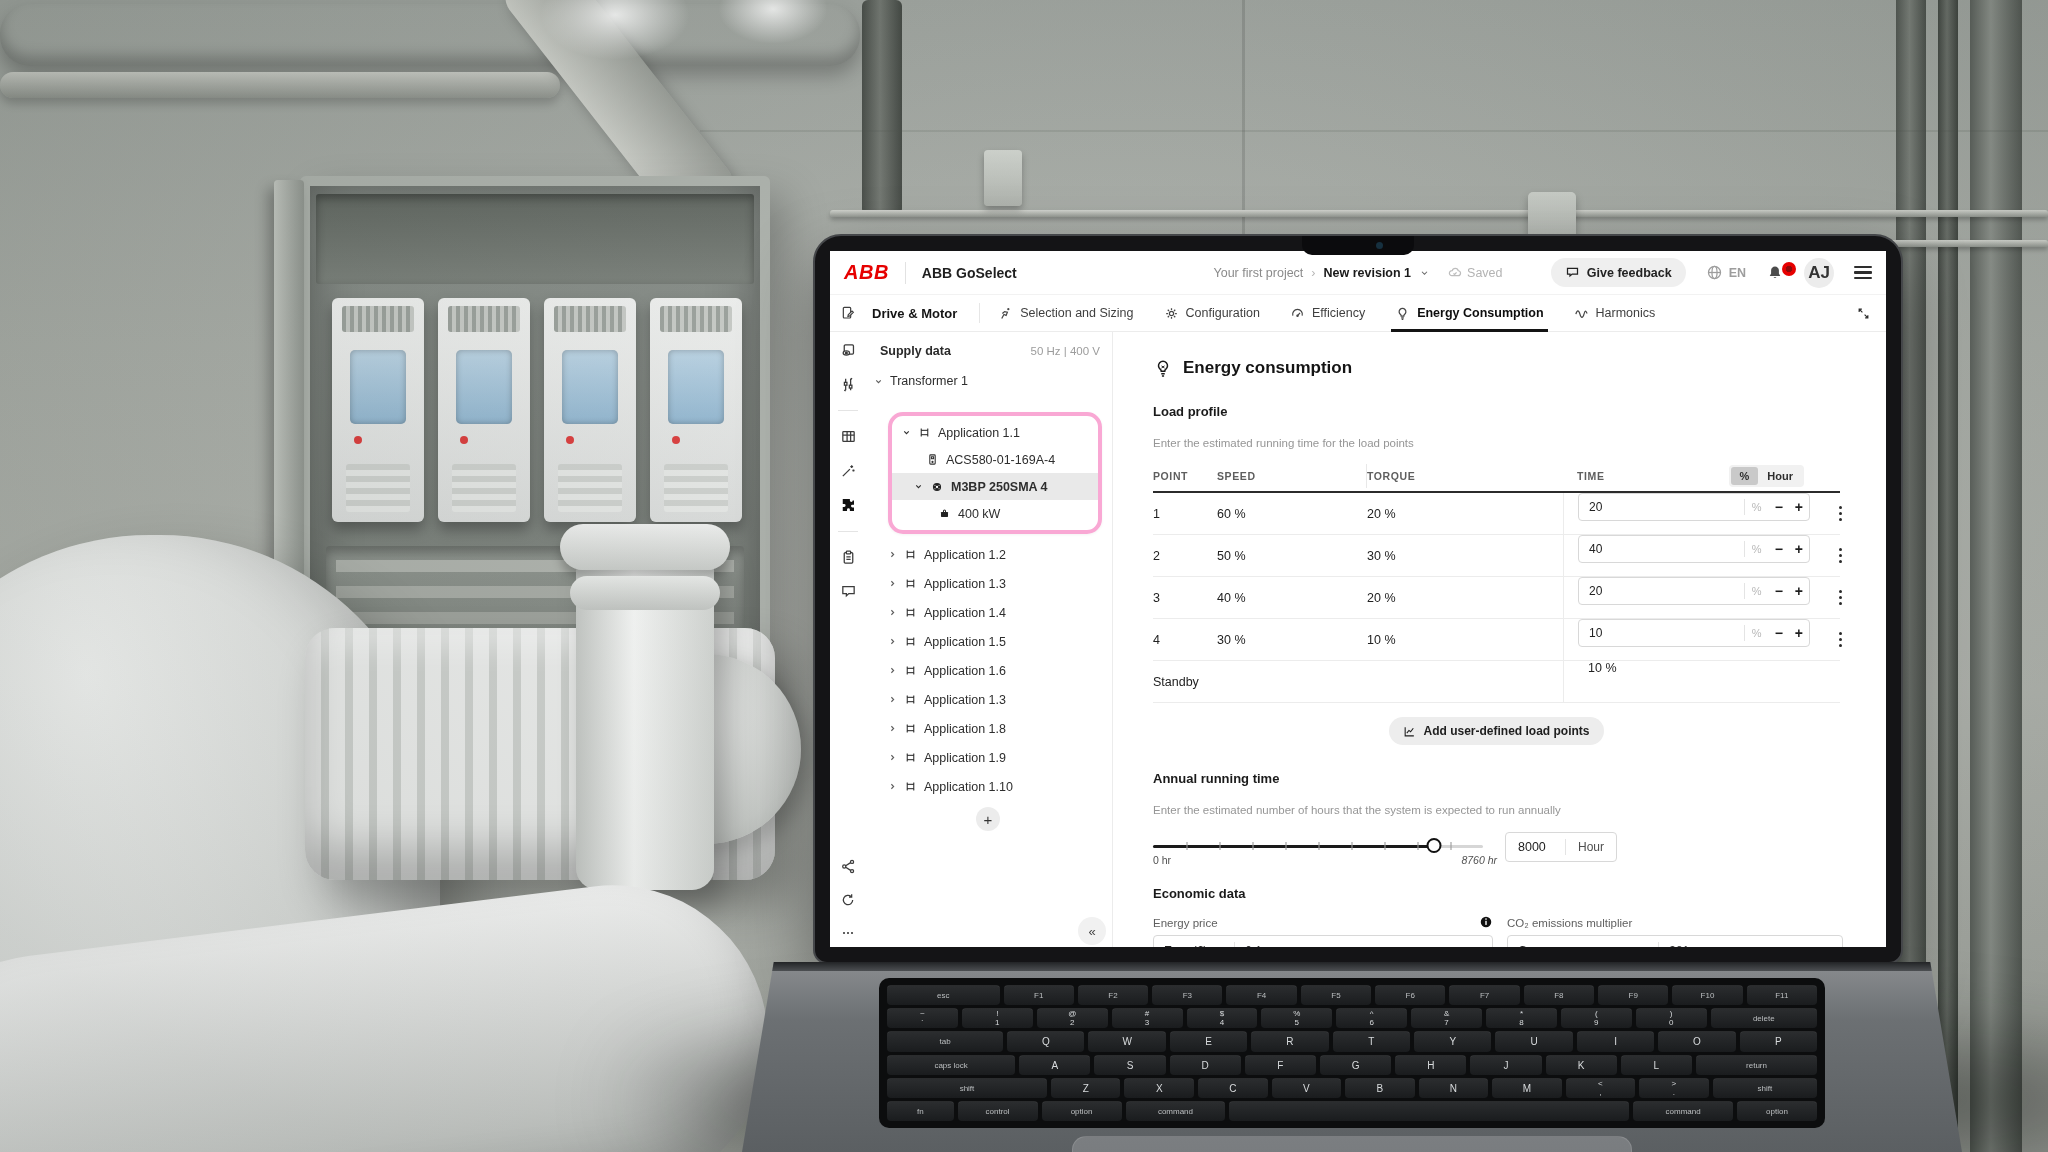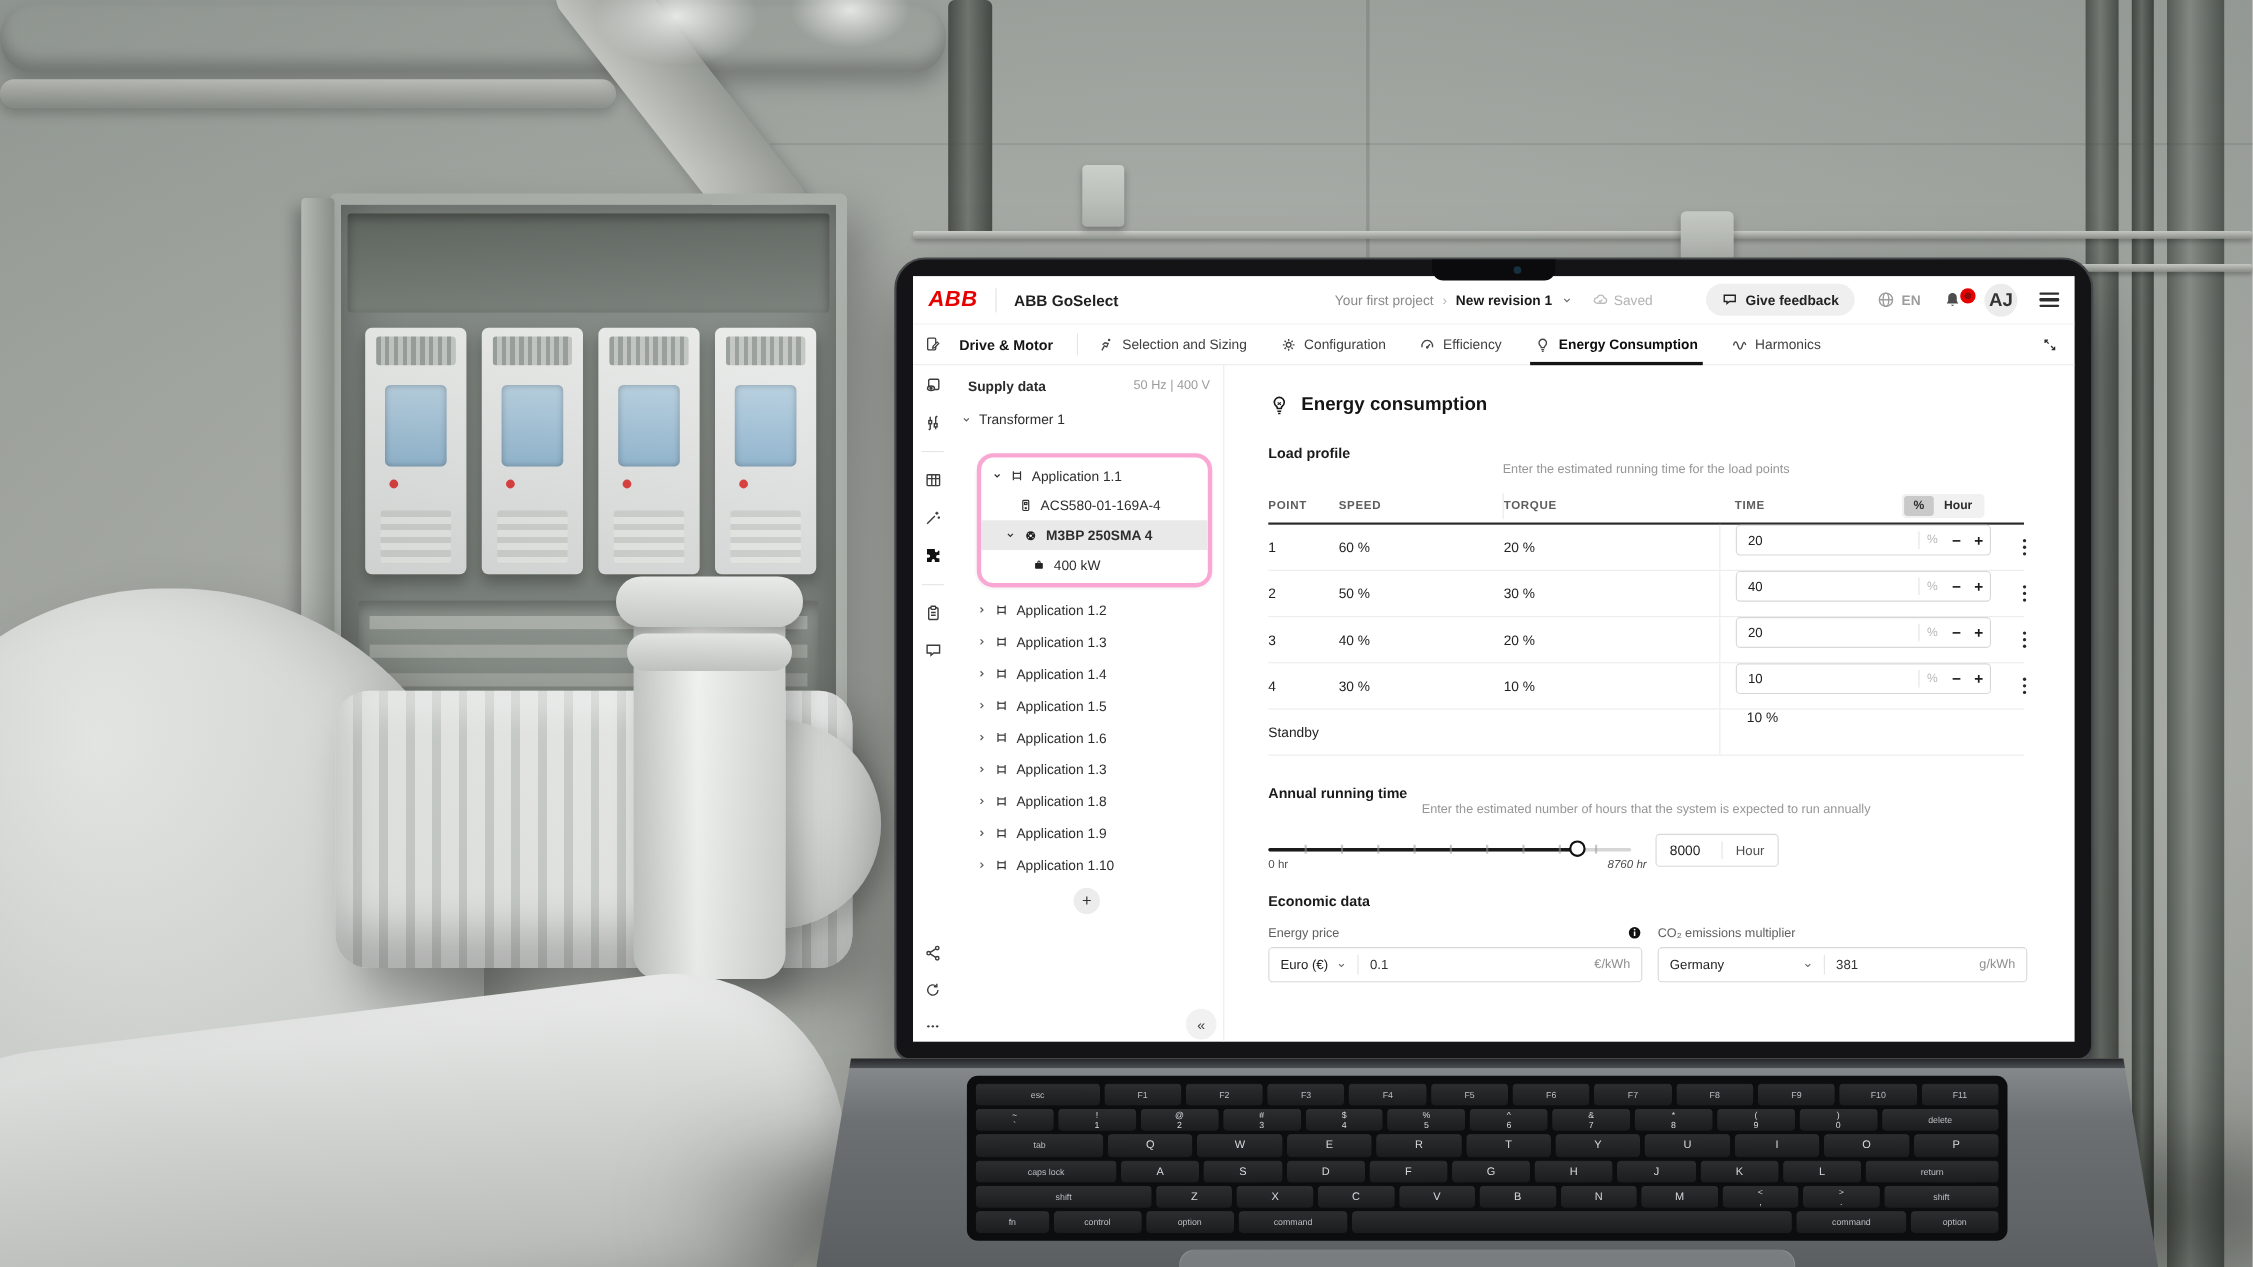--- a/index.html
+++ b/index.html
@@ -112,21 +112,21 @@
   .tc-row.ind3 { padding-left:46px; }
   .tc-row.sel { background:#e9e9e9; font-weight:700; }
   .tree-list .trow { padding-left:14px; height:29px; }
   .plus-btn { width:24px; height:24px; border-radius:50%; background:#ececec; border:none; font-size:15px; color:#333; display:block; margin:6px auto 0; cursor:pointer; line-height:1; }
   .collapse-btn { position:absolute; right:6px; bottom:2px; width:28px; height:28px; border-radius:50%; background:#f1f1f1; border:none; color:#444; font-size:13px; cursor:pointer; }
 
   .main { flex:1; border-left:1px solid #ececec; padding:26px 46px 0 40px; min-width:0; }
   .m-head { display:flex; align-items:center; gap:10px; }
   .m-head h1 { font-size:17px; font-weight:700; color:#141414; }
   .sec-title { font-size:13px; font-weight:700; color:#1a1a1a; }
-  .sec-desc { font-size:11.5px; color:#969696; margin-top:2px;text-align:center; }
+  .sec-desc { font-size:11.5px; color:#969696; margin-top:18px; }
   .lp { margin-top:26px; }
 
   .ltable { margin-top:12px; }
   .lt-head, .lt-row { display:grid; grid-template-columns:64px 150px 196px 1fr 36px; align-items:center; }
   .lt-head { height:32px; font-size:10.5px; letter-spacing:.6px; font-weight:600; color:#5e5e5e; border-bottom:2px solid #2b2b2b; }
   .lt-head .hc-speed { position:relative; }
   .lt-head .hc-speed::after { content:""; position:absolute; right:0; top:-6px; bottom:-6px; width:1px; background:#e8e8e8; }
   .hc-time { display:flex; align-items:center; justify-content:space-between; padding-left:14px; }
   .toggle { display:flex; background:#f1f1f1; border-radius:4px; padding:2px; font-size:11px; letter-spacing:0; }
   .tg { padding:3px 9px; border-radius:3px; color:#2e2e2e; font-weight:600; cursor:pointer; }
@@ -722,20 +722,31 @@
                     <i></i>
                   </span>
               </div>
               <div class="lt-row standby">
                 <div class="cell-label">Standby</div>
                 <div class="cell-time">10 %</div>
                 <div></div>
               </div>
             </div>
 
+            <div class="add-wrap">
+              <button class="add-btn">
+                <span style="display:flex">
+                    <svg width="13" height="13" viewBox="0 0 24 24" fill="none" stroke="#1e1e1e" stroke-width="2">
+                      <path d="M4 4v16h16"></path>
+                      <polyline points="7 15 11 10 14 12.5 19 6"></polyline>
+                    </svg>
+                  </span>
+                <span>Add user-defined load points</span>
+              </button>
+            </div>
           </div>
 
           <div class="annual">
             <div class="sec-title">Annual running time</div>
             <div class="sec-desc">Enter the estimated number of hours that the system is expected to run annually</div>
             <div class="slider-row">
               <div class="track-wrap">
                 <div class="track"></div>
                 <div class="track-fill" style="width: 85%;"></div>
                 <div class="handle" style="left: 85%;"></div>

